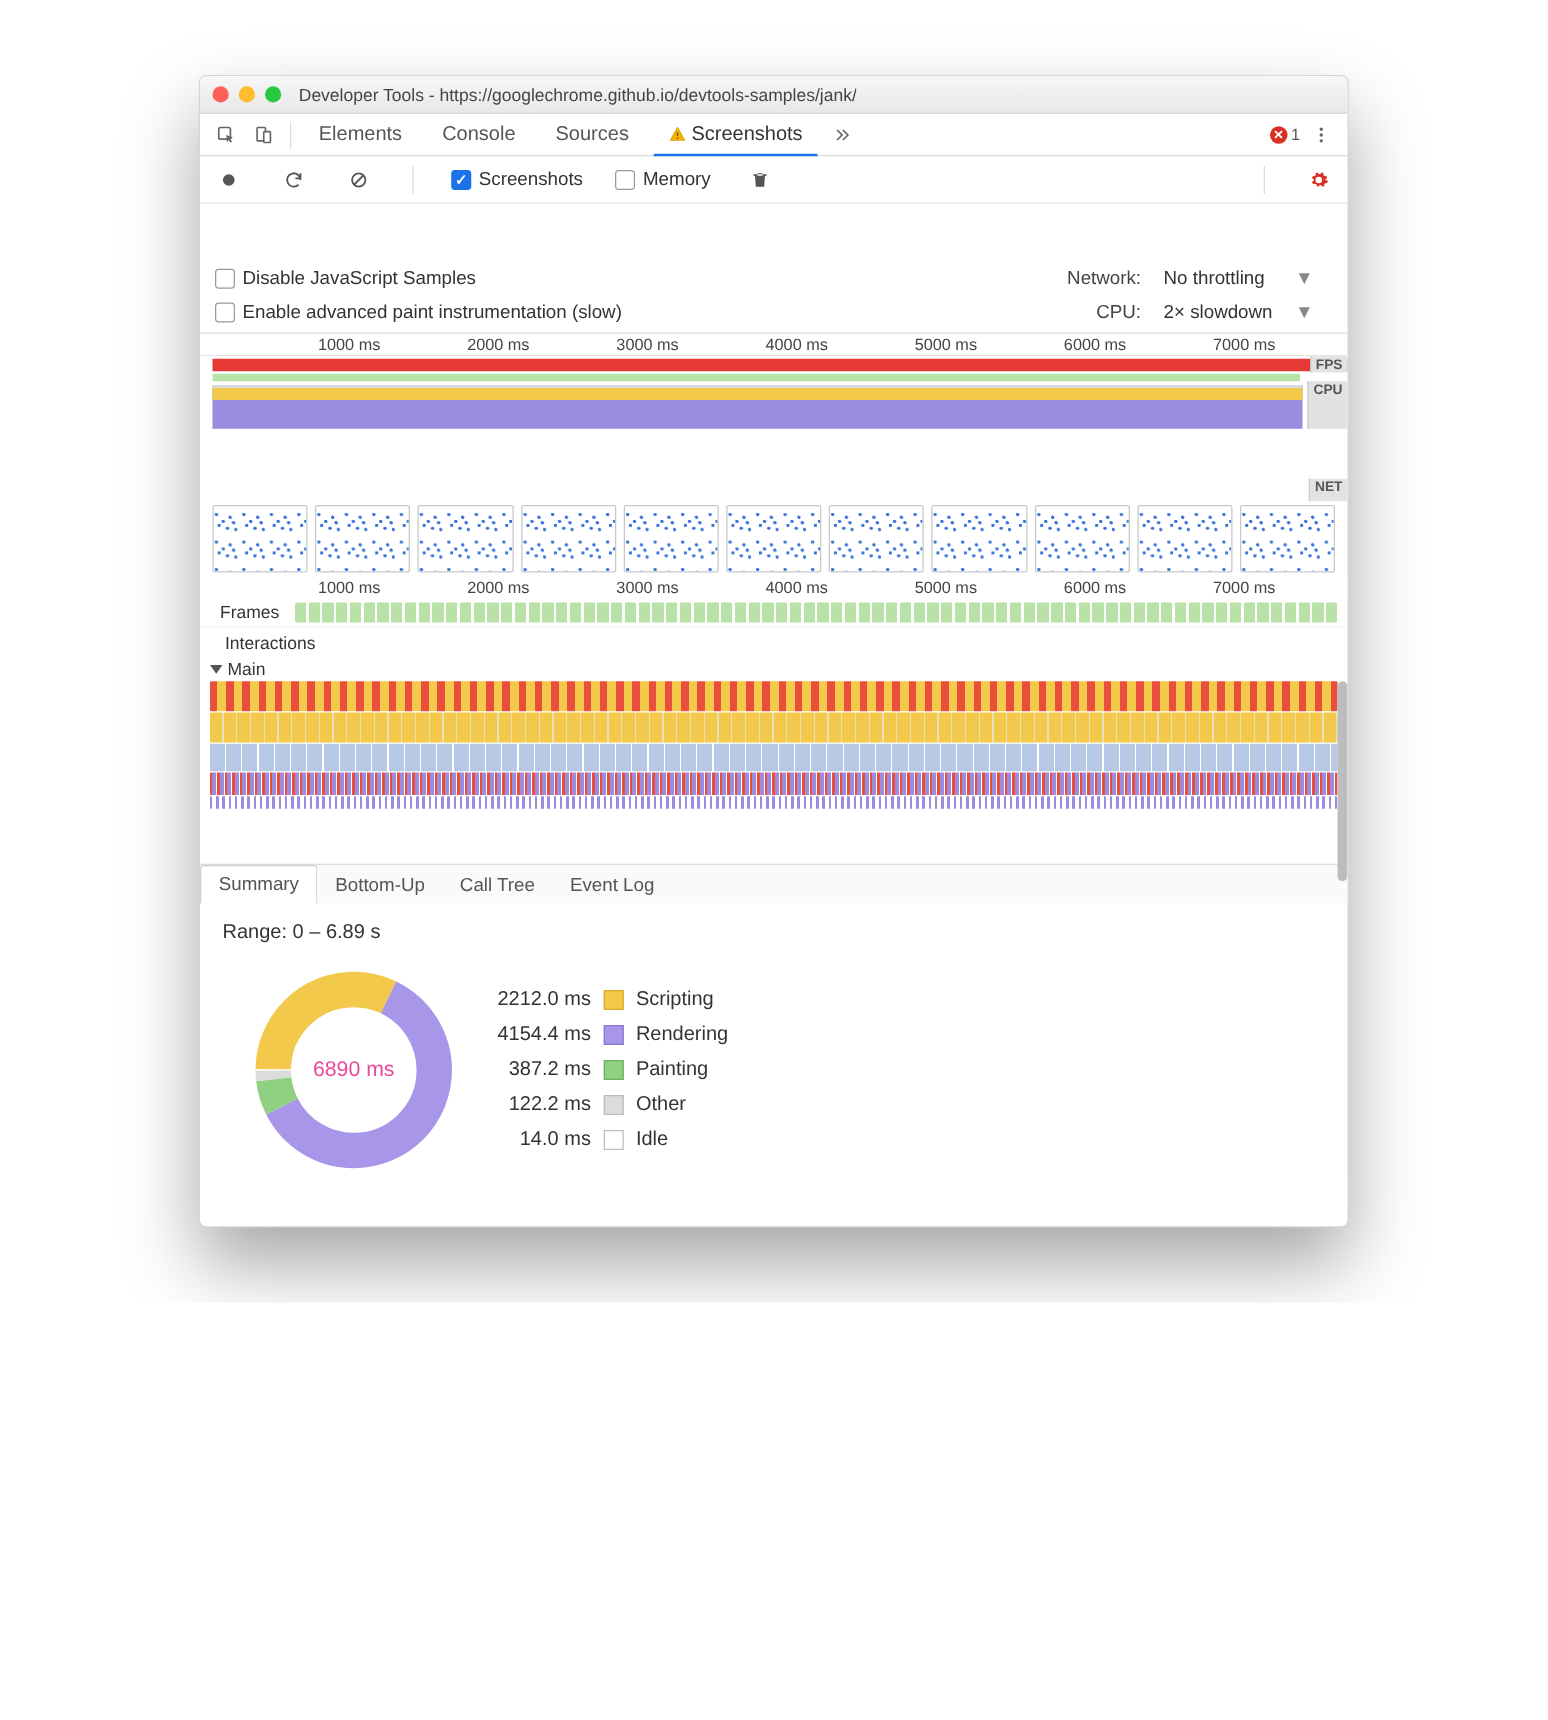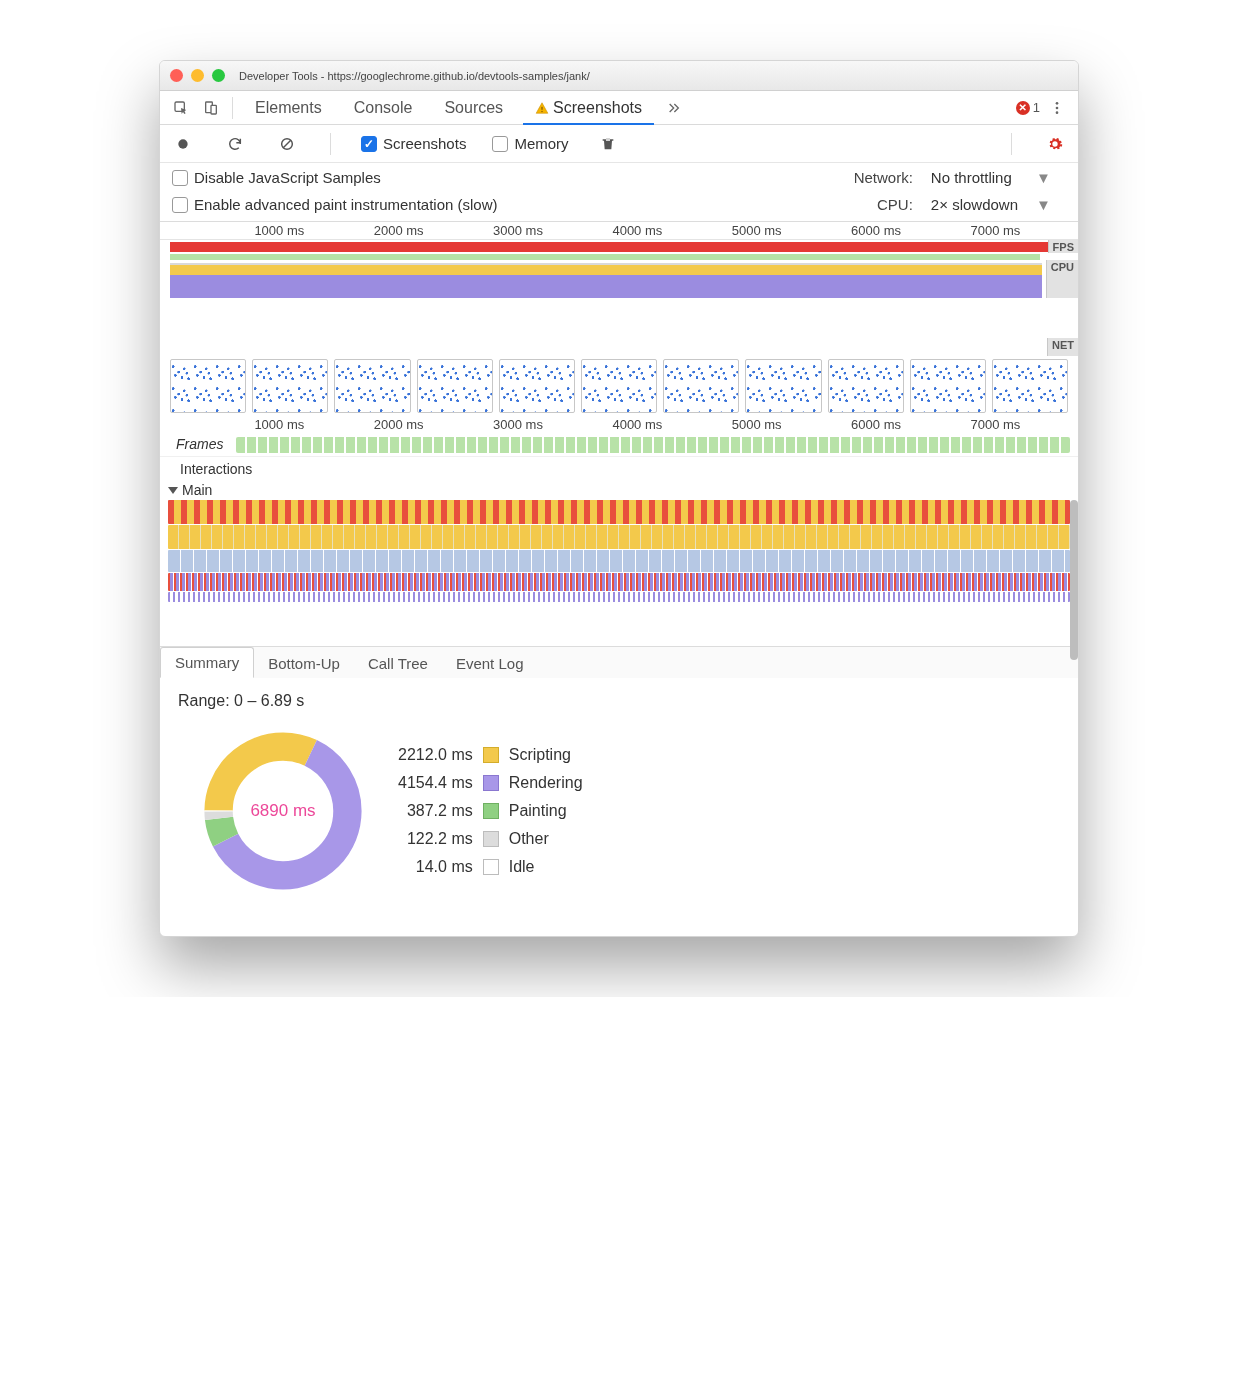--- a/index.html
+++ b/index.html
@@ -28,21 +28,21 @@
   display: flex;
   align-items: center;
   padding: 0 10px;
   gap: 8px;
 }
 .traffic { display: flex; gap: 8px; margin-right: 6px; }
 .tl { width: 13px; height: 13px; border-radius: 50%; }
 .tl.red { background: #ff5f57; }
 .tl.yellow { background: #febc2e; }
 .tl.green { background: #28c840; }
-.titletext { color: #444; font-size: 11px; white-space: nowrap; overflow: hidden; text-overflow: ellipsis; }
+.titletext { color: #444; font-size: 14px; white-space: nowrap; overflow: hidden; text-overflow: ellipsis; }
 
 .tabs-row {
   display: flex;
   align-items: center;
   height: 34px;
   border-bottom: 1px solid #dadada;
   padding: 0 8px;
   gap: 4px;
 }
 .iconbtn { display:inline-flex; align-items:center; justify-content:center; width:26px; height:26px; color:#666; border-radius:3px; }
@@ -68,20 +68,21 @@
 
 .options {
   padding: 6px 12px 8px;
   border-bottom: 1px solid #dcdcdc;
   display: grid;
   grid-template-columns: 1fr auto auto 30px;
   row-gap: 10px;
   column-gap: 18px;
   font-size:15px;
   align-items:center;
+  margin-top:45px;
 }
 .options .lbl { color:#444; text-align:right; }
 .options .val { color:#333; }
 .dd-caret { color:#888; }
 
 .overview {
   position: relative;
 }
 .ruler { height:18px; position:relative; font-size:13px; color:#444; border-bottom:1px solid #e4e4e4;}
 .ruler span { position:absolute; top:1px; transform:translateX(-50%); }
@@ -111,21 +112,21 @@
   background-size: 22px 22px;
 }
 
 .timeline {
   position:relative;
 }
 .timeline .ruler2 { height:18px; position:relative; font-size:13px; color:#444; background:#fff;}
 .timeline .ruler2 span { position:absolute; top:1px; transform:translateX(-50%);}
 .track { height:24px; display:flex; align-items:center; padding-left:20px; font-size:14px; border-top:1px solid #f0f0f0;}
 .framesrow { height:22px; position:relative;}
-.framesrow .label { position:absolute; left:12px; top:2px; background:#fff; padding:0 4px; font-size:14px;font-style:italic;}
+.framesrow .label { position:absolute; left:12px; top:2px; background:#fff; padding:0 4px; font-size:14px;}
 .framesrow .fill { position:absolute; left:76px; right:8px; top:3px; bottom:3px;
   background: repeating-linear-gradient(90deg, #b8e2a8 0 9px, #fff 9px 11px);
   border-radius:2px;
 }
 .scrollthumb { position:absolute; right:0; top:0; width:8px; height:160px; background:#bdbdbd; border-radius:4px;}
 
 .mainhdr { display:flex; align-items:center; gap:4px; padding:2px 8px; font-size:14px;}
 .mainhdr .tri { width:0; height:0; border-left:5px solid transparent; border-right:5px solid transparent; border-top:7px solid #555;}
 
 .flame { padding: 0 8px 6px 8px; position:relative; min-height:146px; }

